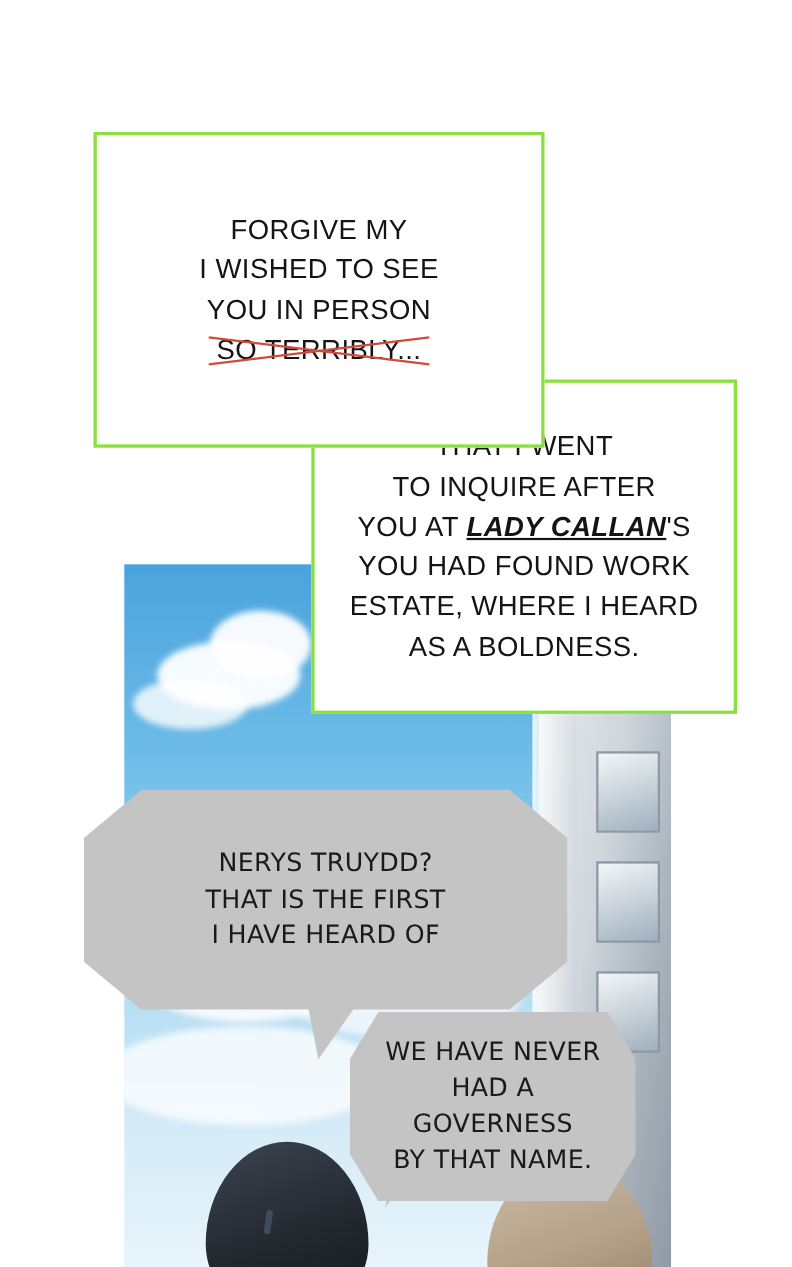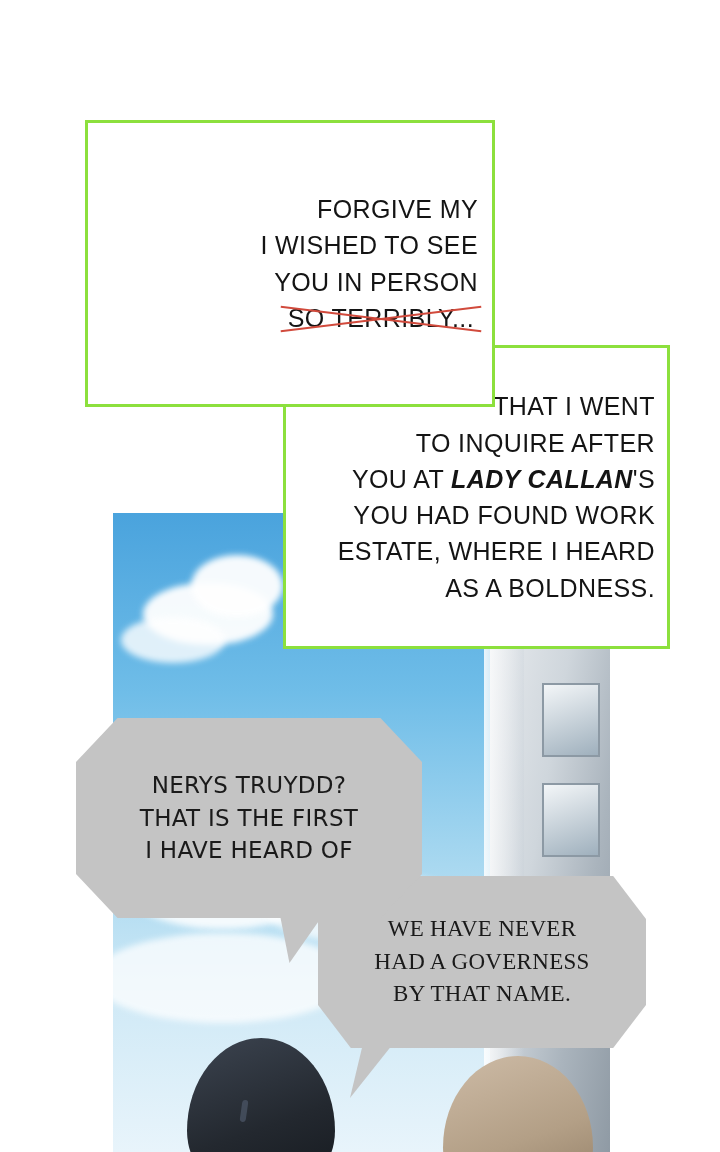--- a/index.html
+++ b/index.html
@@ -127,76 +127,76 @@
     padding: 10px 14px;
   }
   #narr-2 {
     left: 283px;
     top: 345px;
     width: 387px;
     height: 304px;
     z-index: 3;
     padding: 10px 12px;
   }
-  .narr .txt { width: 100%; text-align: right; }
+  .narr .txt { width: 100%; }
   .strike-wrap {
     position: relative;
     display: inline-block;
     padding: 0 4px;
   }
   .strike-wrap:before,
   .strike-wrap:after {
     content: "";
     position: absolute;
     left: -4px;
     right: -4px;
     top: 50%;
     height: 2px;
     background: #d14a3c;
   }
   .strike-wrap:before { transform: rotate(7deg); }
   .strike-wrap:after  { transform: rotate(-7deg); }
   em.em {
     font-style: italic;
     font-weight: bold;
+    text-decoration: underline;
   }
 
   
   .bubble {
     position: absolute;
     background: #c4c4c4;
     display: flex;
     align-items: center;
     justify-content: center;
     text-align: center;
     font-family: "DejaVu Sans", sans-serif;
     font-size: 23px;
     line-height: 1.42;
     color: #1a1a1a;
     box-sizing: border-box;
     letter-spacing: .3px;
   }
   #bubble-1 {
     left: 76px;
     top: 718px;
-    width: 346px;
+    width: 440px;
     height: 200px;
     z-index: 6;
     clip-path: polygon(12% 0%, 88% 0%, 100% 22%, 100% 78%, 88% 100%, 12% 100%, 0% 78%, 0% 22%);
     padding: 6px 26px;
   }
   #bubble-2 {
     left: 318px;
-    top: 876px;
-    width: 328px;
+    top: 920px;
+    width: 260px;
     height: 172px;
     z-index: 5;
     clip-path: polygon(10% 0%, 90% 0%, 100% 25%, 100% 75%, 90% 100%, 10% 100%, 0% 75%, 0% 25%);
     padding: 6px 20px;
-    font-family: Liberation Serif, serif;
   }
   .tail {
     position: absolute;
     background: #c4c4c4;
     z-index: 5;
   }
   #tail-1 {
     left: 278px;
     top: 905px;
     width: 52px;

